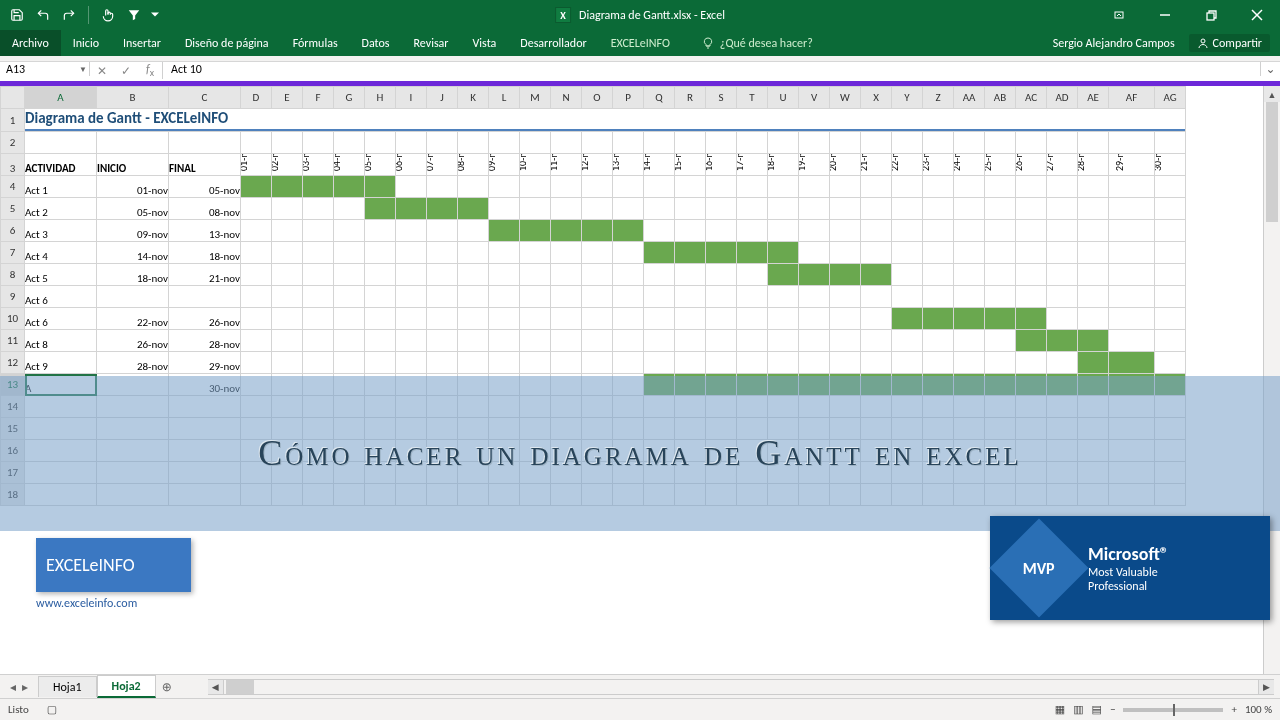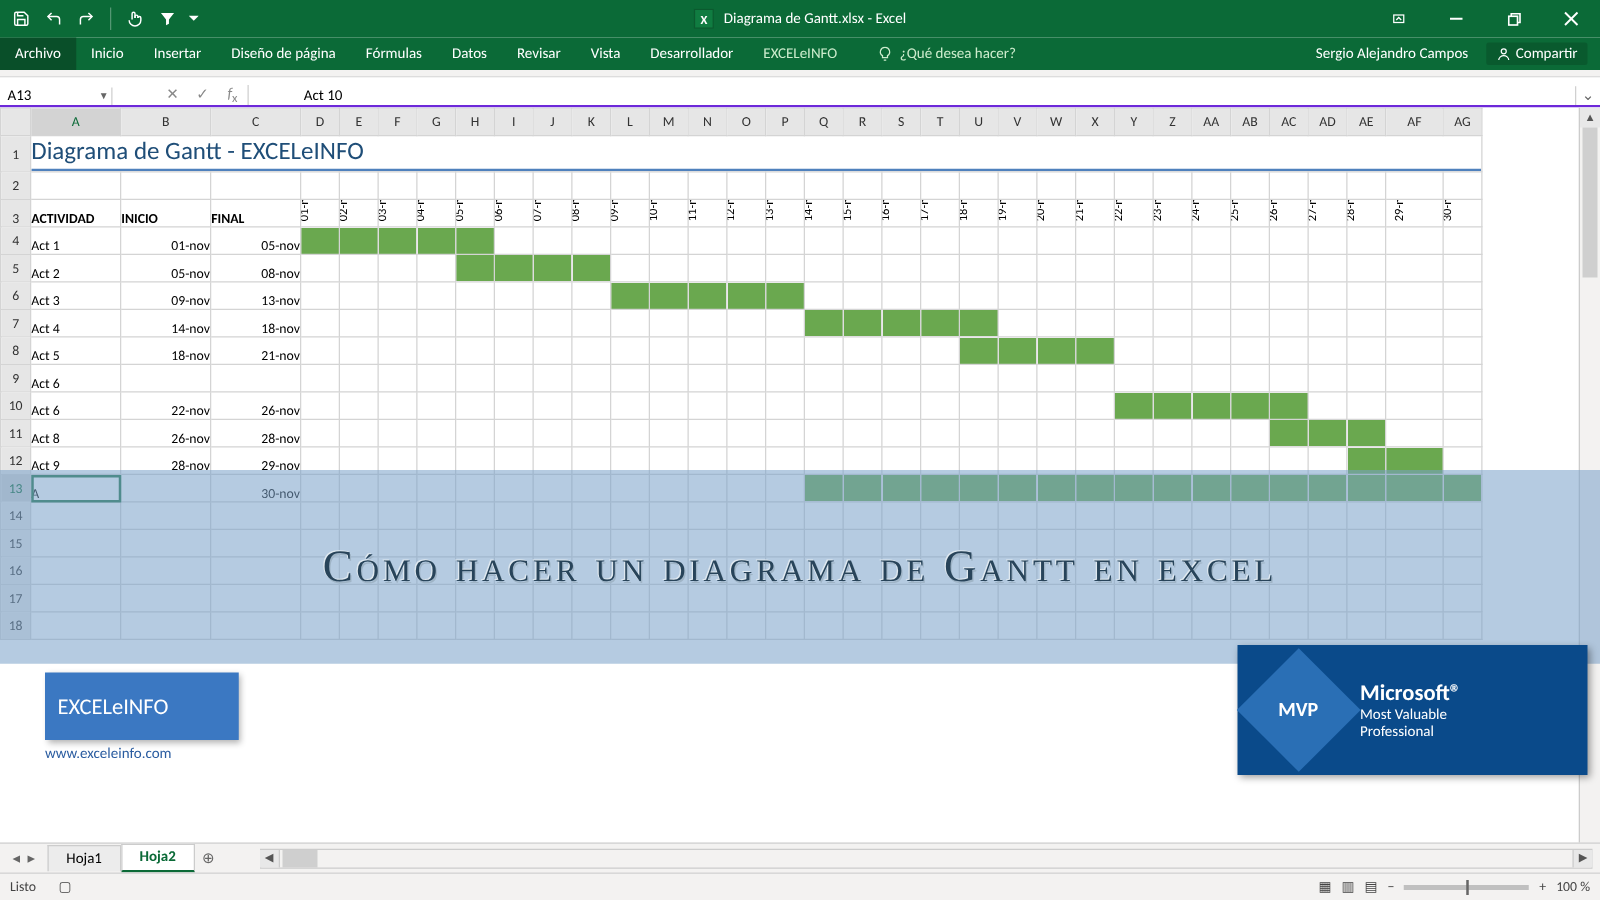--- a/index.html
+++ b/index.html
@@ -20,21 +20,21 @@
   .ribbon .tab { padding: 0 12px; display:flex; align-items:center; cursor:pointer; white-space:nowrap; }
   .ribbon .tab.file { background:#094f29; font-weight:400; }
   .ribbon .tellme { display:flex; align-items:center; gap:6px; color:#cdeccd; padding-left:20px; }
   .ribbon .right { margin-left:auto; display:flex; align-items:center; gap:14px; padding-right:10px; }
   .ribbon .share { background: rgba(0,0,0,.15); padding:2px 8px; border-radius:2px; display:flex; align-items:center; gap:4px; }
 
   
   .ribbon-strip { height: 6px; background:#f3f2f1; border-bottom:1px solid #d6d6d6; }
 
   
-  .fbar-row { height: 24px; display:flex; align-items:flex-end; border-bottom:2px solid #6d28d9; font-size:12px; background:#fff;gap:36px; }
+  .fbar-row { height: 24px; display:flex; align-items:flex-start; border-bottom:5px solid #6d28d9; font-size:12px; background:#fff; }
   .namebox { width: 90px; border-right:1px solid #d0d0d0; display:flex; align-items:center; padding:0 6px; position:relative; }
   .namebox .dd { position:absolute; right:2px; font-size:8px; color:#666; }
   .fb-icons { display:flex; align-items:center; border-right:1px solid #d0d0d0; }
   .fb-icons .ib { width:24px; text-align:center; color:#888; cursor:pointer; }
   .fbar { flex:1; display:flex; align-items:center; padding:0 8px; }
   .fbar-expand { width:20px; display:flex; align-items:center; justify-content:center; color:#666; border-left:1px solid #d0d0d0; }
 
   
   .sheet-area { position:relative; height: 604px; overflow:hidden; background:#fff; }
   table.grid { border-collapse:collapse; table-layout:fixed; font-size:11px; color:#000; }
@@ -45,21 +45,21 @@
   .rowh { width:24px; text-align:center; background:#e6e6e6; font-size:11px; }
   .rowh.sel, .colh.sel { background:#d3d3d3; color:#0b6a37; }
   td.cell { padding:0 3px; text-align:left; vertical-align:bottom; }
   td.cell.right { text-align:right; }
   td.gbar { background:#6aa84f; }
   td.sel { outline:2px solid #217346; outline-offset:-2px; background:#fff; }
   .row-tall td, .row-tall th { height:34px; }
   .row-hdr td, .row-hdr th { height:64px; vertical-align:bottom; }
   .dateh { position:relative; }
   .dateh span { position:absolute; left:50%; bottom:4px; transform: rotate(-90deg) translate(0,-50%); transform-origin:left bottom; font-size:10px; white-space:nowrap; }
-  .sheet-title { font-size:20px; color:#1f4e78; font-weight:normal; border-bottom:2px solid #4f81bd; padding-bottom:2px; }
+  .sheet-title { font-size:15px; color:#1f4e78; font-weight:bold; border-bottom:2px solid #4f81bd; padding-bottom:2px; }
   .colhead { font-weight:bold; }
 
   
   .overlay-band { position:absolute; left:0; right:0; top:290px; height:155px; background:rgba(120,160,200,.55); display:flex; align-items:center; justify-content:center; text-align:center; pointer-events:none; }
   .overlay-band .txt { font-family: "Copperplate", "Trebuchet MS", serif; font-variant: small-caps; font-size:36px; letter-spacing:3px; color:#28445a; line-height:1.3; text-shadow: -1px -1px 0 #dfe8ef, 1px 1px 0 #9fb4c6; }
 
   
   .badge-left { position:absolute; left:36px; top:452px; width:155px; }
   .badge-left .box { background:#3b78c2; color:#fff; padding:16px 10px; font-size:18px; box-shadow:2px 2px 5px rgba(0,0,0,.3); }
   .badge-left .url { font-size:12px; color:#2a5ca0; padding-top:4px; }

